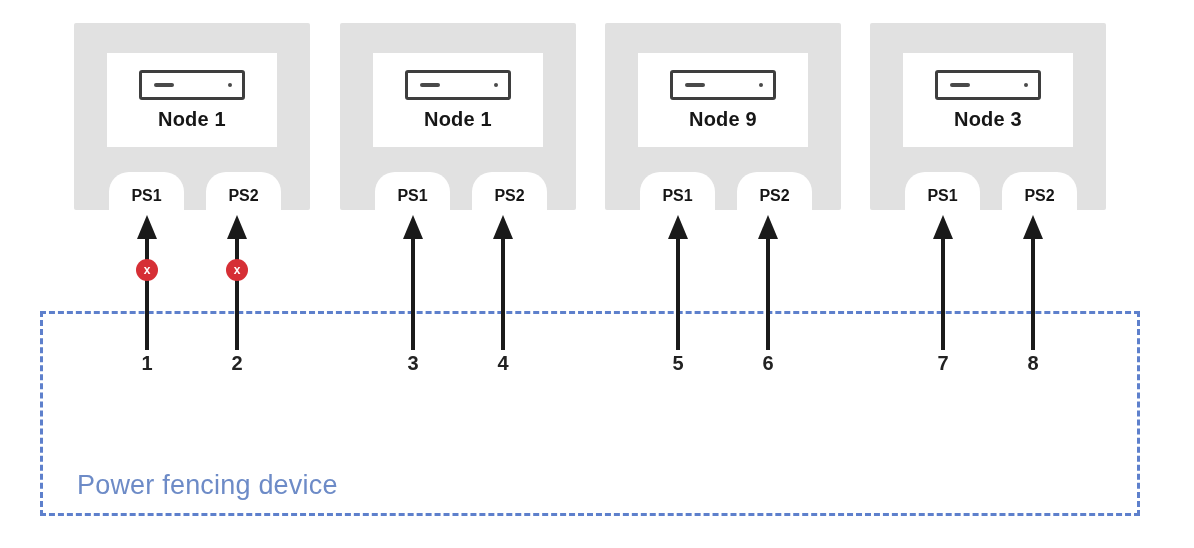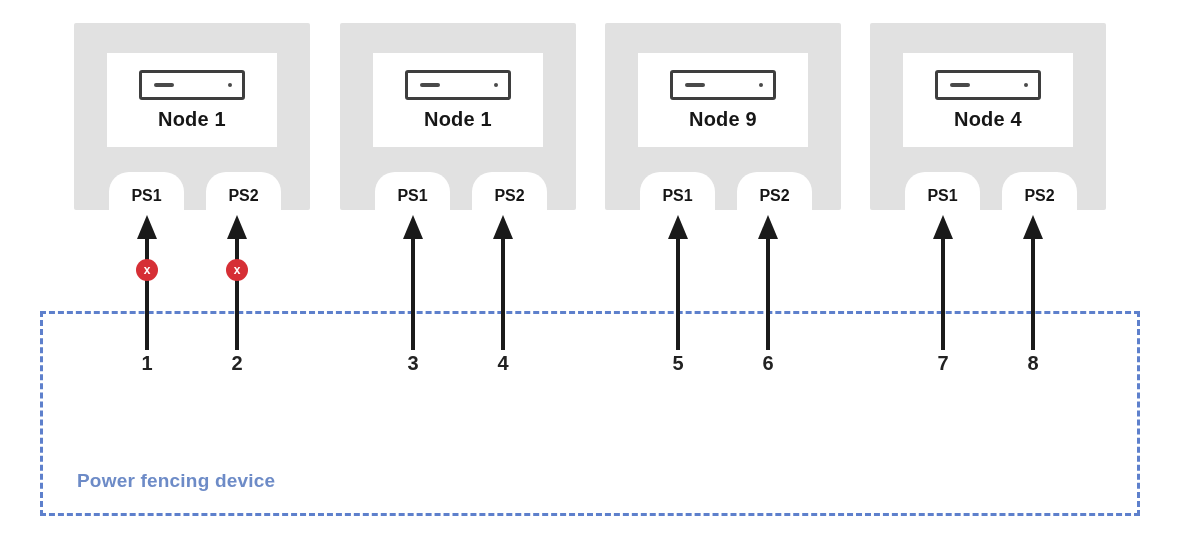--- a/index.html
+++ b/index.html
@@ -44,21 +44,21 @@
   .ps-tab span { font-size:16px; font-weight:700; color:#161616; margin-bottom:5px; }
   .ps-1 { left:35px; } .ps-2 { left:132px; }
 
   
   .fence {
     position:absolute; left:40px; top:311px; width:1100px; height:205px;
     border:3px dashed #5e80cc; z-index:1;
   }
   .fence-label {
     position:absolute; left:34px; top:156px;
-    font-size:19px; font-weight:700; color:#6d8bc7; letter-spacing:.2px;
+    font-size:27px; font-weight:400; color:#6d8bc7; letter-spacing:.2px;
   }
 
   
   .controller {
     position:absolute; left:73px; top:343px; width:1033px; height:109px;
     background:#6d87bf; z-index:2;
   }
   .controller-label {
     position:absolute; left:37px; top:69px;
     font-size:21px; font-weight:700; color:#161616; letter-spacing:.2px;
@@ -181,21 +181,21 @@
         <span>PS2</span>
       </div>
   </div>
 
   <div class="node node-4">
     <div class="node-inner">
       <div class="server-icon">
         <div class="dash"></div>
         <div class="dot"></div>
       </div>
-      <div class="node-label">Node 4</div>
+      <div class="node-label">Node 3</div>
     </div>
     <div class="ps-tab ps-1">
         <span>PS1</span>
       </div>
     <div class="ps-tab ps-2">
         <span>PS2</span>
       </div>
   </div>
 
   <div class="arrow arrow-1">

